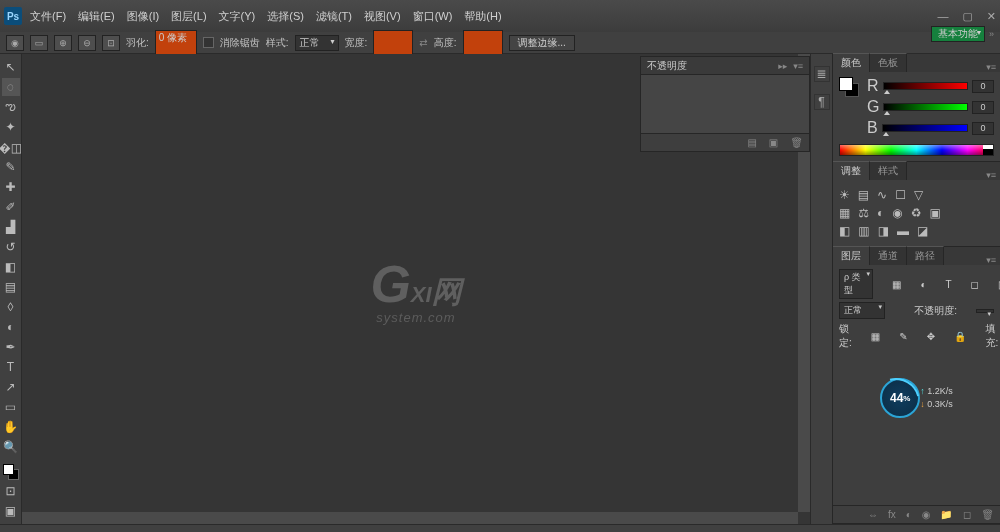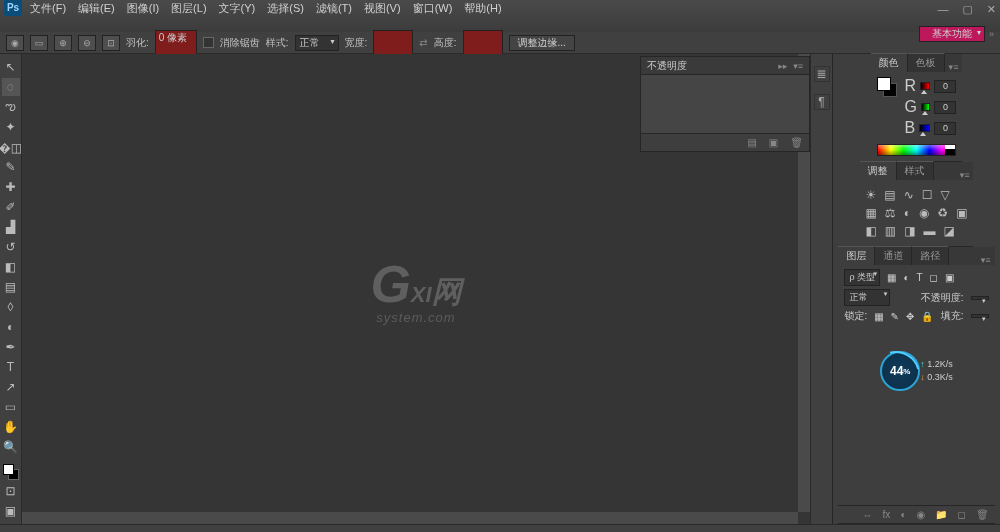--- a/index.html
+++ b/index.html
@@ -1,48 +1,48 @@
 <!DOCTYPE html>
 <html><head>
 <meta charset="utf-8">
 <style>
 * { margin: 0; padding: 0; box-sizing: border-box; font-family: "Microsoft YaHei", Arial, sans-serif; }
 body { width: 1000px; height: 532px; background: #404040; overflow: hidden; position: relative; }
-.menubar { height: 22px; background: linear-gradient(#4a4a4a,#3c3c3c); display: flex; align-items: flex-end; padding: 16px 4px; color: #d0d0d0; font-size: 11px; }
+.menubar { height: 22px; background: linear-gradient(#4a4a4a,#3c3c3c); display: flex; align-items: center; padding: 16px 4px; color: #d0d0d0; font-size: 11px; }
 .ps-logo { width: 18px; height: 18px; background: #0b4d7a; color: #9ad6ff; font-weight: bold; font-size: 10px; display: flex; align-items: center; justify-content: center; margin-right: 8px; border-radius: 2px; }
 .menubar .menu-item { margin-right: 12px; cursor: pointer; }
 .window-controls { margin-left: auto; display: flex; gap: 14px; color: #aaa; font-size: 11px; }
 .optbar { height: 22px; background: #404040; border-bottom: 1px solid #2a2a2a; display: flex; align-items: center; padding: 0 6px; color: #c0c0c0; font-size: 10px; gap: 6px; }
 .opt-icon { width: 18px; height: 16px; background: #4e4e4e; border: 1px solid #222; display: flex; align-items: center; justify-content: center; font-size: 9px; color: #aaa; }
-.opt-input { background: #7f1d1d; border: 1px solid #222; color: #ccc; height: 26px; padding: 0 3px; font-size: 10px; }
+.opt-input { background: #c2410c; border: 1px solid #222; color: #ccc; height: 26px; padding: 0 3px; font-size: 10px; }
 .opt-checkbox { width: 11px; height: 11px; background: #333; border: 1px solid #666; }
 .opt-select { background: #333; border: 1px solid #222; color: #ccc; height: 16px; padding: 0 4px; font-size: 10px; min-width: 44px; position: relative; }
 .opt-select::after { content: "▾"; position: absolute; right: 3px; top: 1px; font-size: 8px; }
 .opt-btn { background: #444; border: 1px solid #222; color: #ccc; height: 16px; padding: 0 8px; font-size: 10px; }
 .right-top { position: absolute; right: 6px; top: 26px; display: flex; align-items: center; gap: 4px; }
-.workspace-select { background: #be185d; border: 1px solid #222; color: #ccc; height: 16px; padding: 0 12px; font-size: 10px; position: relative; min-width: 52px; }
+.workspace-select { background: #15803d; border: 1px solid #222; color: #ccc; height: 16px; padding: 0 6px; font-size: 10px; position: relative; min-width: 52px; }
 .workspace-select::after { content: "▾"; position: absolute; right: 3px; top: 1px; font-size: 8px; }
 .main { display: flex; height: calc(100% - 44px - 18px); }
 .toolbox { width: 22px; background: #404040; border-right: 1px solid #2a2a2a; display: flex; flex-direction: column; align-items: center; padding-top: 4px; gap: 2px; }
 .tool { width: 18px; height: 18px; color: #bbb; display: flex; align-items: center; justify-content: center; font-size: 12px; cursor: pointer; }
 .tool.selected { background: #555; }
 .swatch { width: 16px; height: 16px; position: relative; margin-top: 6px; }
 .swatch .fg { position: absolute; width: 11px; height: 11px; background: #fff; border: 1px solid #000; top: 0; left: 0; z-index: 2; }
 .swatch .bg { position: absolute; width: 11px; height: 11px; background: #000; border: 1px solid #666; bottom: 0; right: 0; }
 .canvas { flex: 1; background: #353535; position: relative; overflow: hidden; }
 .watermark { position: absolute; top: 50%; left: 50%; transform: translate(-50%,-50%); text-align: center; }
 .watermark .wm-big { font-family: Georgia, serif; font-size: 52px; color: #5f5f5f; font-style: italic; font-weight: bold; display: inline-flex; align-items: baseline; }
 .watermark .wm-sub { font-family: Arial; font-size: 13px; color: #5c5c5c; letter-spacing: 1px; margin-top: -4px; font-style: italic; }
 .history-panel { position: absolute; top: 56px; right: 190px; width: 170px; height: 96px; background: #454545; border: 1px solid #262626; }
 .panel-tab { height: 18px; background: #3a3a3a; border-bottom: 1px solid #262626; display: flex; align-items: center; padding: 0 6px; font-size: 10px; color: #ccc; }
 .panel-tab .tab-ctrls { margin-left: auto; display: flex; gap: 6px; color: #888; font-size: 9px; }
 .panel-footer { position: absolute; bottom: 0; left: 0; right: 0; height: 18px; background: #3e3e3e; border-top: 1px solid #262626; display: flex; align-items: center; justify-content: flex-end; gap: 12px; padding: 0 6px; color: #888; font-size: 10px; }
 .side-strip { width: 22px; background: #404040; border-left: 1px solid #2a2a2a; display: flex; flex-direction: column; align-items: center; padding-top: 12px; gap: 12px; color: #aaa; font-size: 12px; }
 .side-strip .ic { width: 16px; height: 16px; border: 1px solid #333; display: flex; align-items: center; justify-content: center; }
-.panels { width: 168px; background: #3e3e3e; border-left: 1px solid #262626; display: flex; flex-direction: column; color: #ccc; align-items: center; }
+.panels { width: 168px; background: #3e3e3e; border-left: 1px solid #262626; display: flex; flex-direction: column; color: #ccc; }
 .pgroup { border-bottom: 1px solid #262626; }
 .ptabs { height: 18px; display: flex; align-items: flex-end; background: #383838; font-size: 10px; }
 .ptab { padding: 2px 8px; background: #3e3e3e; border-top: 1px solid #555; border-right: 1px solid #262626; color: #ccc; }
 .ptab.inactive { background: #333; color: #999; }
 .ptabs .pmenu { margin-left: auto; padding: 0 4px; color: #888; font-size: 9px; }
 .color-body { padding: 5px 6px; }
 .color-row { display: flex; align-items: center; margin-bottom: 3px; gap: 4px; }
 .color-preview { width: 20px; height: 20px; position: relative; margin-right: 4px; }
 .cp-fg { position: absolute; width: 14px; height: 14px; background: #fff; border: 1px solid #000; z-index: 2; }
 .cp-bg { position: absolute; width: 14px; height: 14px; background: #000; border: 1px solid #555; right: 0; bottom: 0; }
@@ -54,21 +54,21 @@
 .num-box { width: 22px; height: 13px; background: #333; border: 1px solid #222; color: #ccc; font-size: 9px; text-align: center; line-height: 11px; }
 .spectrum { height: 12px; margin-top: 4px; background: linear-gradient(to right, red, yellow, lime, cyan, blue, magenta, red); border: 1px solid #222; position: relative; }
 .spectrum::before { content: ""; position: absolute; inset: 0; background: linear-gradient(to bottom, rgba(255,255,255,0.4), transparent, rgba(0,0,0,0.4)); }
 .spectrum .sw-w, .spectrum .sw-b { position: absolute; right: 0; width: 10px; height: 6px; }
 .spectrum .sw-w { top: 0; background: #fff; }
 .spectrum .sw-b { bottom: 0; background: #000; }
 .adjust-body { padding: 4px 6px; font-size: 10px; }
 .adjust-icons { display: flex; gap: 8px; margin: 4px 0; color: #bbb; }
 .adjust-icons span { font-size: 12px; }
 .layers-body { padding: 4px 6px; font-size: 10px; }
-.layers-row { display: flex; align-items: center; gap: 7px; margin-bottom: 3px; }
+.layers-row { display: flex; align-items: center; gap: 19px; margin-bottom: 3px; }
 .mini-sel { background: #333; border: 1px solid #222; padding: 1px 4px; font-size: 9px; min-width: 34px; position: relative; }
 .mini-sel::after { content: "▾"; position: absolute; right: 2px; top: 0; font-size: 7px; }
 .layers-canvas { height: 90px; display: flex; align-items: center; justify-content: center; position: relative; }
 .perf-widget { display: flex; align-items: center; gap: 0; }
 .perf-circle { width: 40px; height: 40px; border-radius: 50%; background: radial-gradient(circle at 50% 50%, #103d5e 0%, #0b2c44 100%); display: flex; align-items: center; justify-content: center; color: #fff; font-size: 12px; font-weight: bold; border: 2px solid #2ba4d6; position: relative; }
 .perf-circle::before { content: ""; position: absolute; top: -2px; right: -2px; width: 44px; height: 44px; border-radius: 50%; border: 2px solid transparent; border-top-color: #4dd0ff; transform: rotate(30deg); }
 .perf-stats { font-size: 9px; color: #ccc; line-height: 1.4; }
 .perf-stats .up::before { content: "↑ "; color: #5dd; }
 .perf-stats .dn::before { content: "↓ "; color: #e9a243; }
 .layers-footer { height: 18px; border-top: 1px solid #262626; display: flex; align-items: center; justify-content: flex-end; gap: 10px; padding: 0 6px; color: #888; font-size: 10px; margin-top: 4px; }

